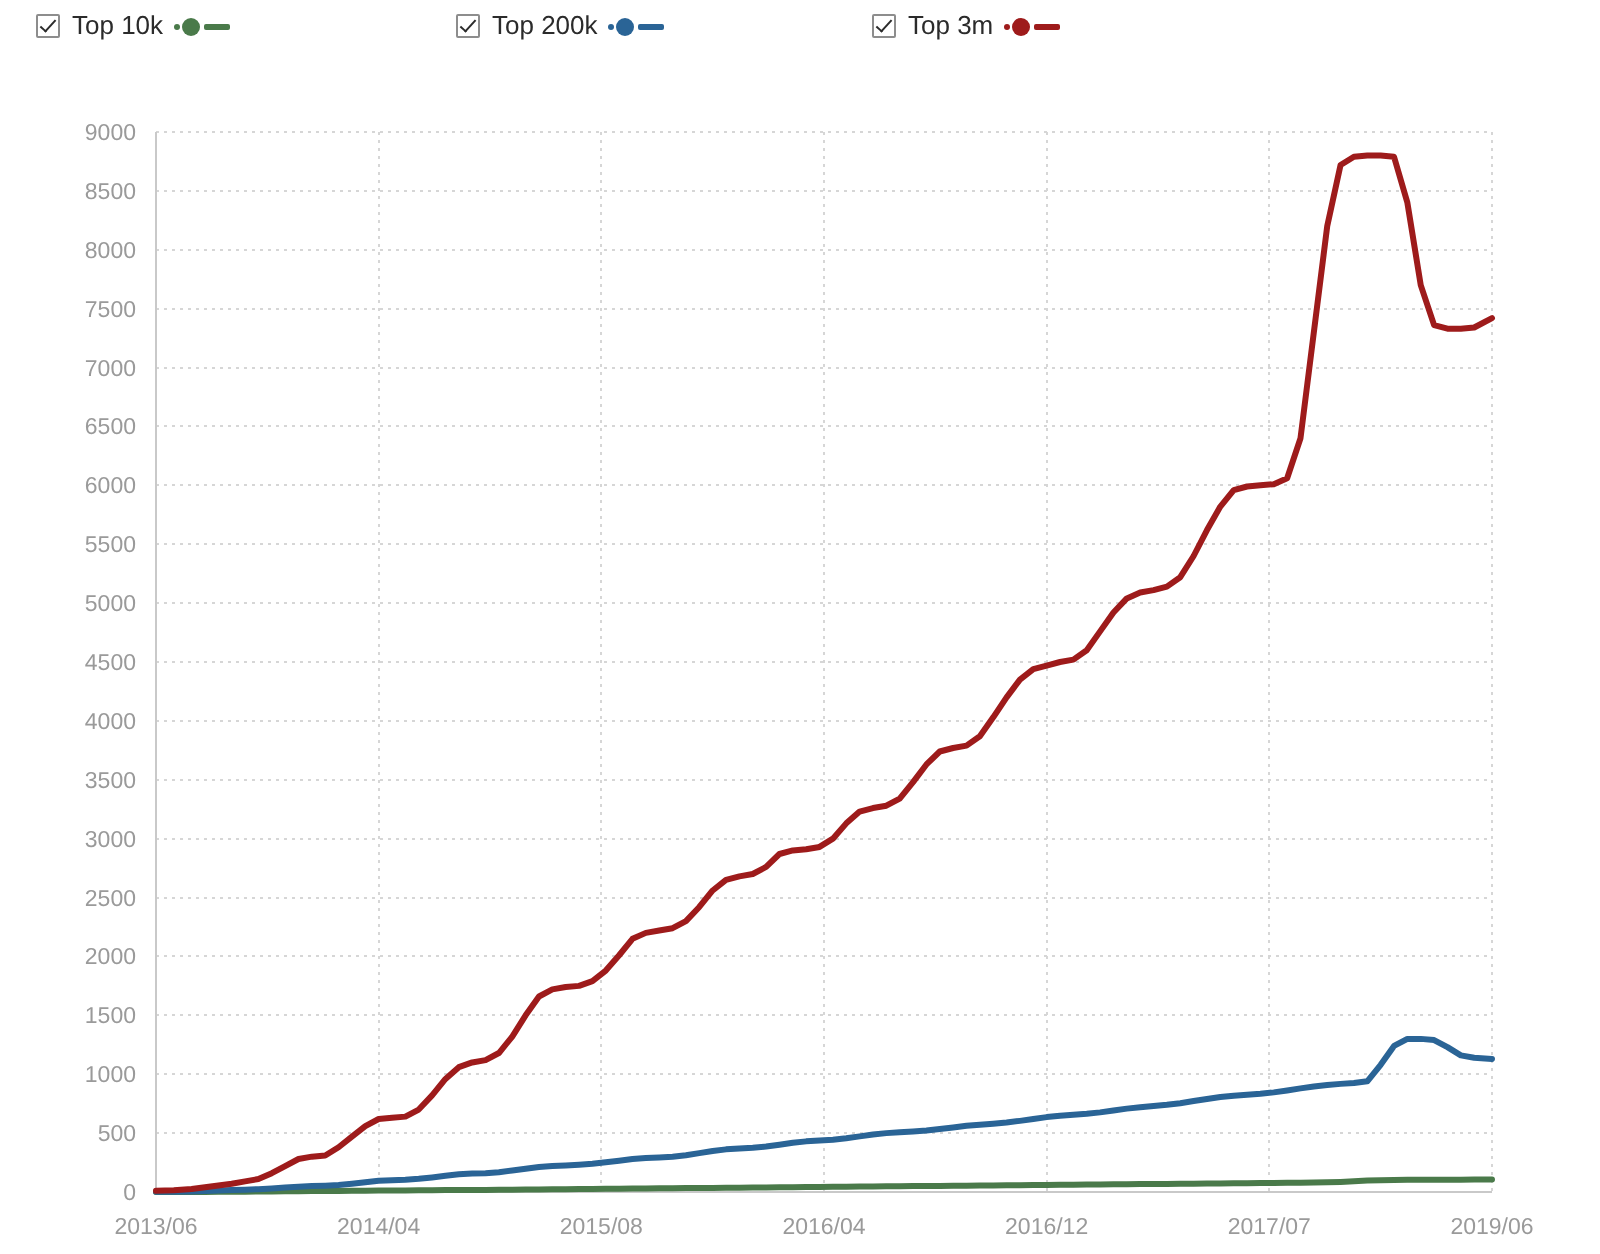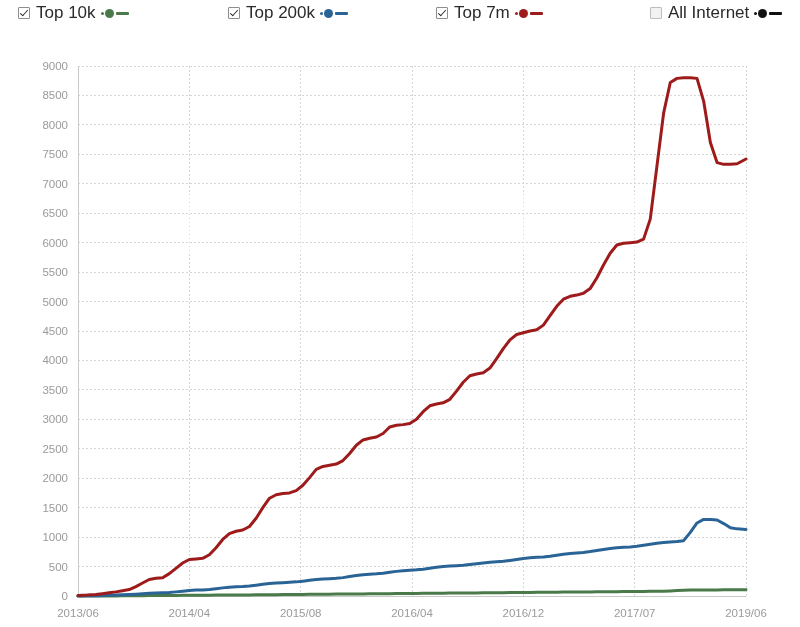--- a/index.html
+++ b/index.html
@@ -52,21 +52,21 @@
     height: 7px;
     border: solid #2b2b2b;
     border-width: 0 1.6px 1.6px 0;
     transform: rotate(42deg);
   }
   .legend-checkbox.unchecked {
     background: #f2f2f2;
     border-color: #bdbdbd;
   }
   .legend-label {
-    font-size: 17px;
+    font-size: 13px;
     color: #2b2b2b;
     line-height: 14px;
     margin-right: 5px;
   }
   .legend-marker {
     display: flex;
     align-items: center;
     flex: 0 0 auto;
   }
   .lm-dot-small {
@@ -145,34 +145,25 @@
       <span class="legend-checkbox checked"></span>
       <span class="legend-label">Top 200k</span>
       <span class="legend-marker">
         <span class="lm-dot-small" style="background: rgb(42, 100, 150);"></span>
         <span class="lm-dot-big" style="background: rgb(42, 100, 150);"></span>
         <span class="lm-dash" style="background: rgb(42, 100, 150);"></span>
       </span>
     </div>
     <div class="legend-item" style="left: 436px;">
       <span class="legend-checkbox checked"></span>
-      <span class="legend-label">Top 7m</span>
+      <span class="legend-label">Top 3m</span>
       <span class="legend-marker">
         <span class="lm-dot-small" style="background: rgb(158, 27, 27);"></span>
         <span class="lm-dot-big" style="background: rgb(158, 27, 27);"></span>
         <span class="lm-dash" style="background: rgb(158, 27, 27);"></span>
-      </span>
-    </div>
-    <div class="legend-item" style="left: 650px;">
-      <span class="legend-checkbox unchecked"></span>
-      <span class="legend-label">All Internet</span>
-      <span class="legend-marker">
-        <span class="lm-dot-small" style="background: rgb(17, 17, 17);"></span>
-        <span class="lm-dot-big" style="background: rgb(17, 17, 17);"></span>
-        <span class="lm-dash" style="background: rgb(17, 17, 17);"></span>
       </span>
     </div>
   </div>
 
 <div id="plot-wrap">
   <svg id="chart-svg" width="800" height="599">
     <g id="grid-layer">
         <line x1="78" y1="568" x2="746" y2="568" class="gridline"></line>
         <line x1="78" y1="538.5555555555555" x2="746" y2="538.5555555555555" class="gridline"></line>
         <line x1="78" y1="509.1111111111111" x2="746" y2="509.1111111111111" class="gridline"></line>

